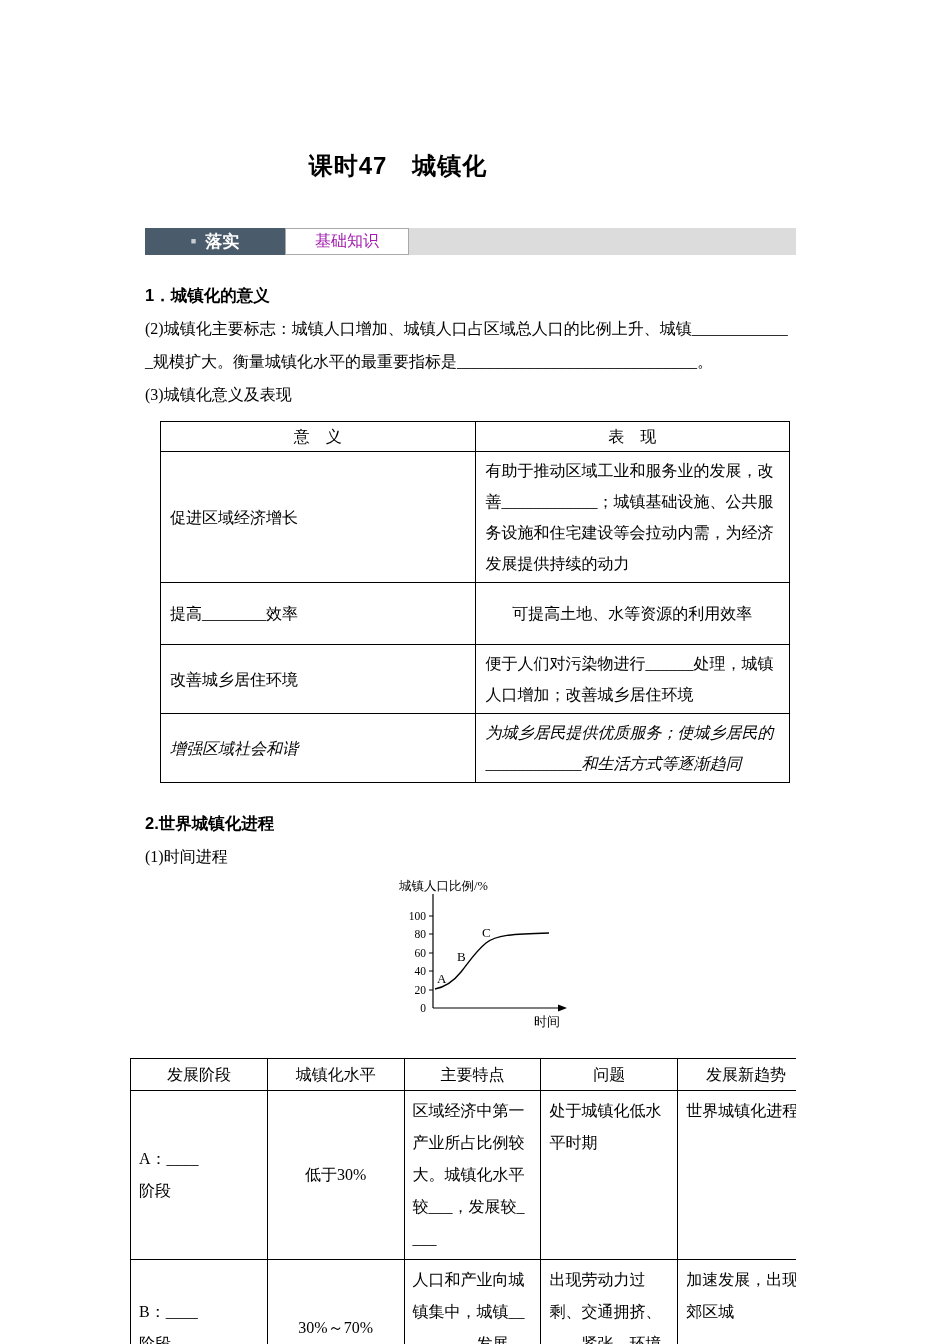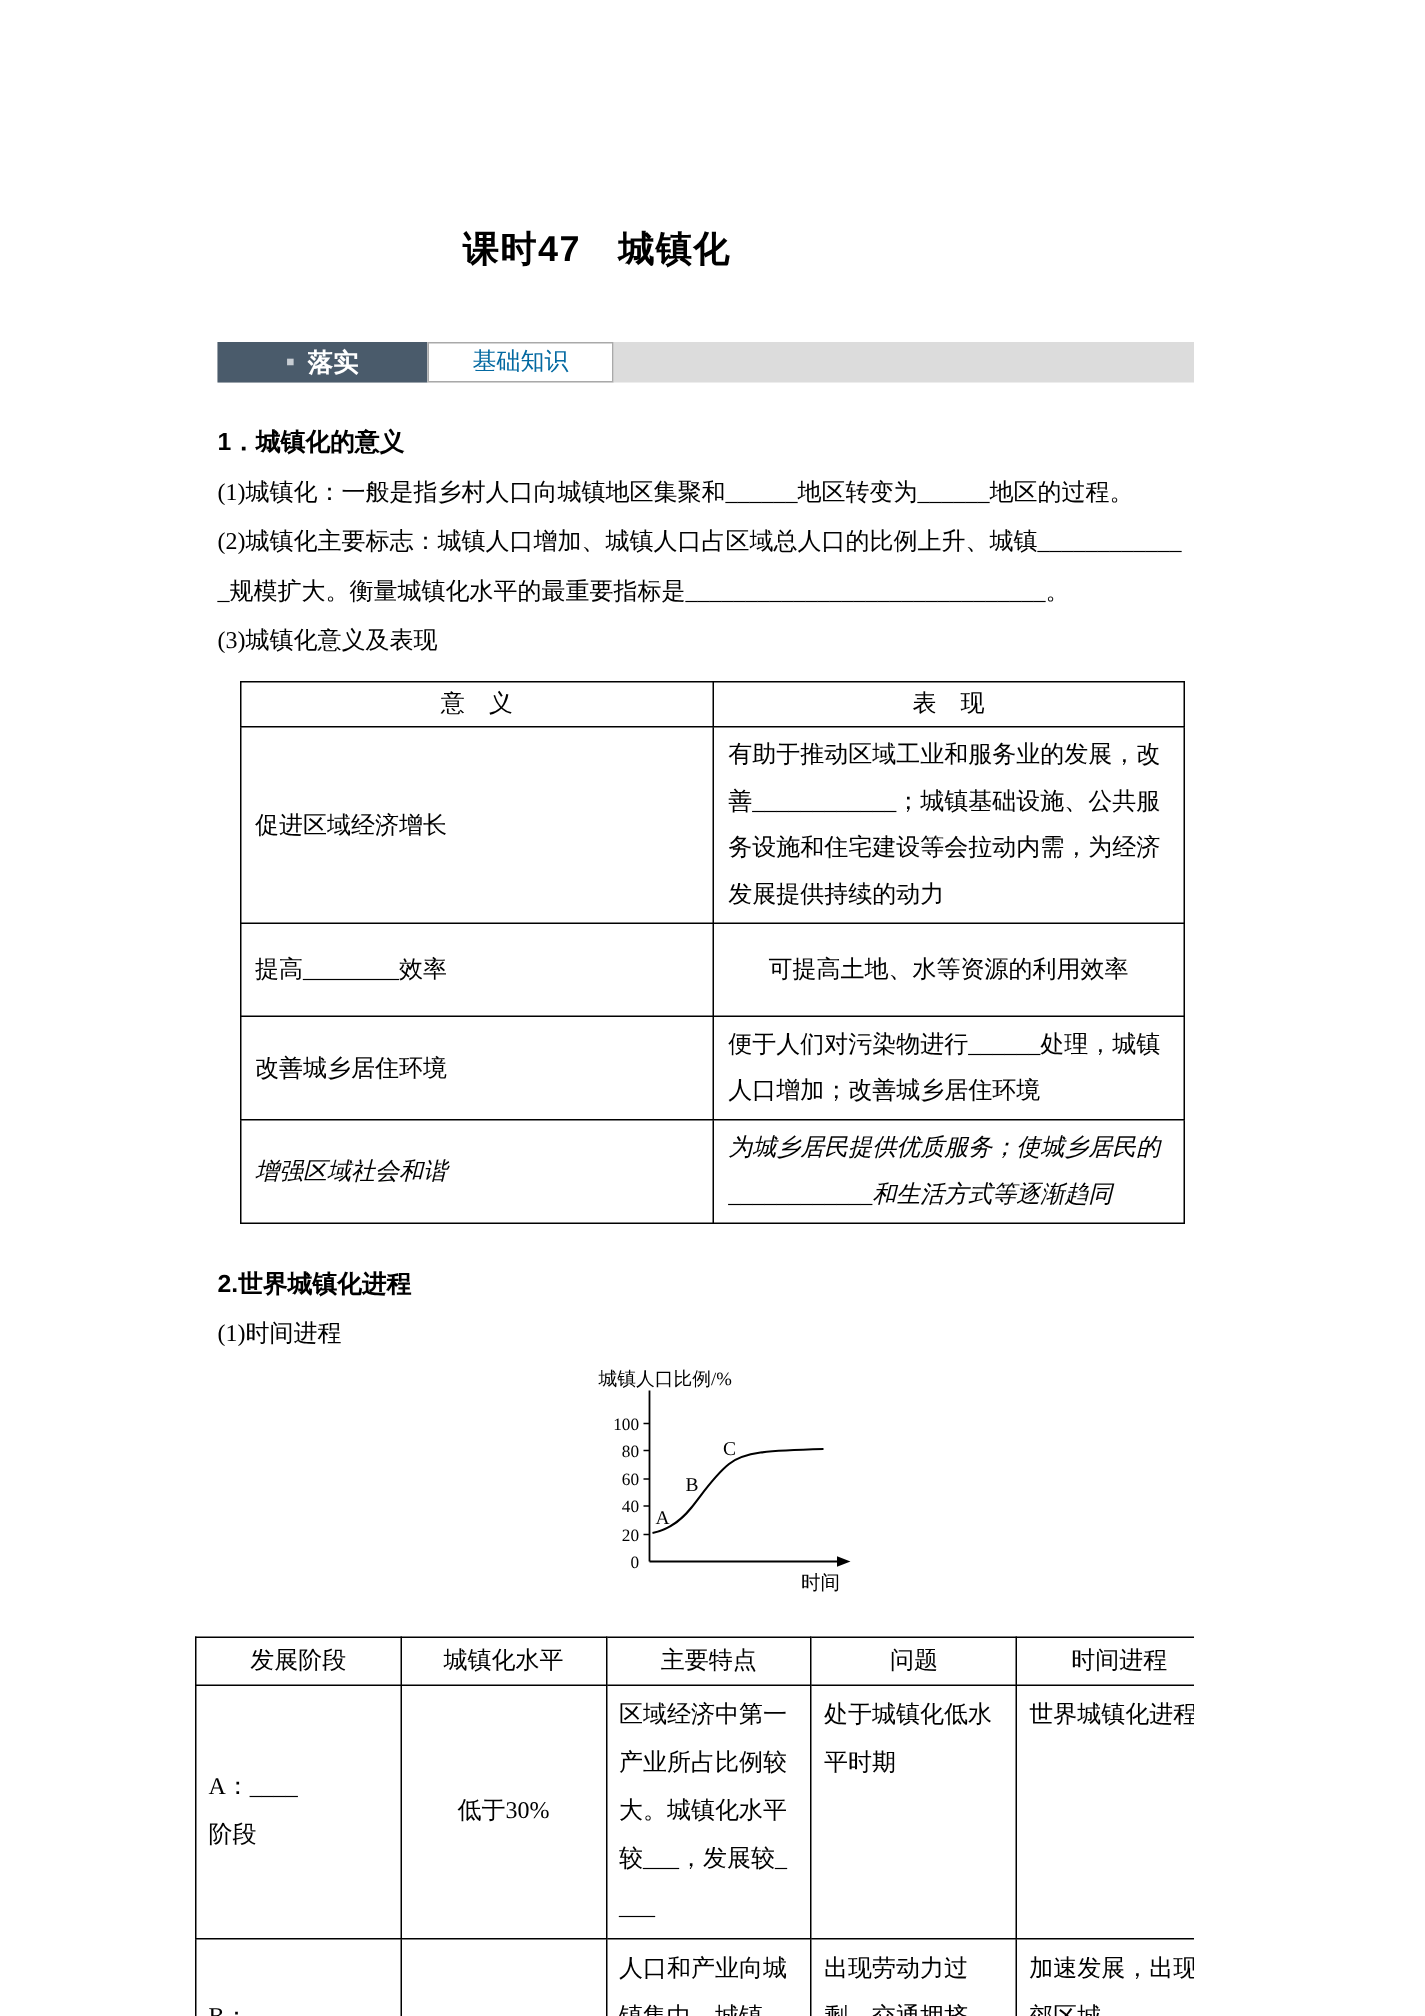--- a/index.html
+++ b/index.html
@@ -20,21 +20,21 @@
   }
   .tab-dark {
     width:140px; background:#4a5b6b; color:#ffffff;
     display:flex; align-items:center; justify-content:center; gap:9px;
     font-size:17px; font-weight:bold;
   }
   .tab-dark .bullet { color:#c7cdd3; font-size:9px; line-height:1; }
   .tab-light {
     width:124px; background:#ffffff; border:1px solid #a9a9a9;
     display:flex; align-items:center; justify-content:center;
-    font-size:16px; color:#0369a1;
+    font-size:16px; color:#a21caf;
   }
   .content { margin-left:145px; width:680px; font-size:16px; }
   .content p { line-height:33px; overflow-wrap:break-word; }
   .h-bold {
     font-weight:bold; margin-top:24px;
     font-family:"Liberation Sans","DejaVu Sans",sans-serif; font-size:16.5px;
   }
   table { border-collapse:collapse; table-layout:fixed; }
   th, td { border:1px solid #000; font-weight:normal; font-size:16px; }
 
@@ -77,21 +77,20 @@
       <span>落实</span>
     </div>
     <div class="tab-light">
       <span>基础知识</span>
     </div>
   </div>
 
   <div class="content">
 
     <p class="h-bold">1．城镇化的意义</p>
-    <p>(1)城镇化：一般是指乡村人口向城镇地区集聚和______地区转变为______地区的过程。</p>
     <p>(2)城镇化主要标志：城镇人口增加、城镇人口占区域总人口的比例上升、城镇____________</p>
     <p>_规模扩大。衡量城镇化水平的最重要指标是______________________________。</p>
     <p>(3)城镇化意义及表现</p>
 
     <table class="t1">
       <tbody>
           <tr>
         <th>意　义</th>
         <th>表　现</th>
       </tr>
@@ -149,21 +148,21 @@
       </svg>
     </div>
 
     <table class="t2">
       <tbody>
           <tr>
         <th>发展阶段</th>
         <th>城镇化水平</th>
         <th>主要特点</th>
         <th>问题</th>
-        <th>时间进程</th>
+        <th>发展新趋势</th>
       </tr>
       <tr>
         <td class="stage">A：____
 阶段</td>
         <td class="level">低于30%</td>
         <td class="features">区域经济中第一产业所占比例较大。城镇化水平较___，发展较____</td>
         <td class="problems">处于城镇化低水平时期</td>
         <td class="trend">世界城镇化进程</td>
       </tr>
       <tr>

